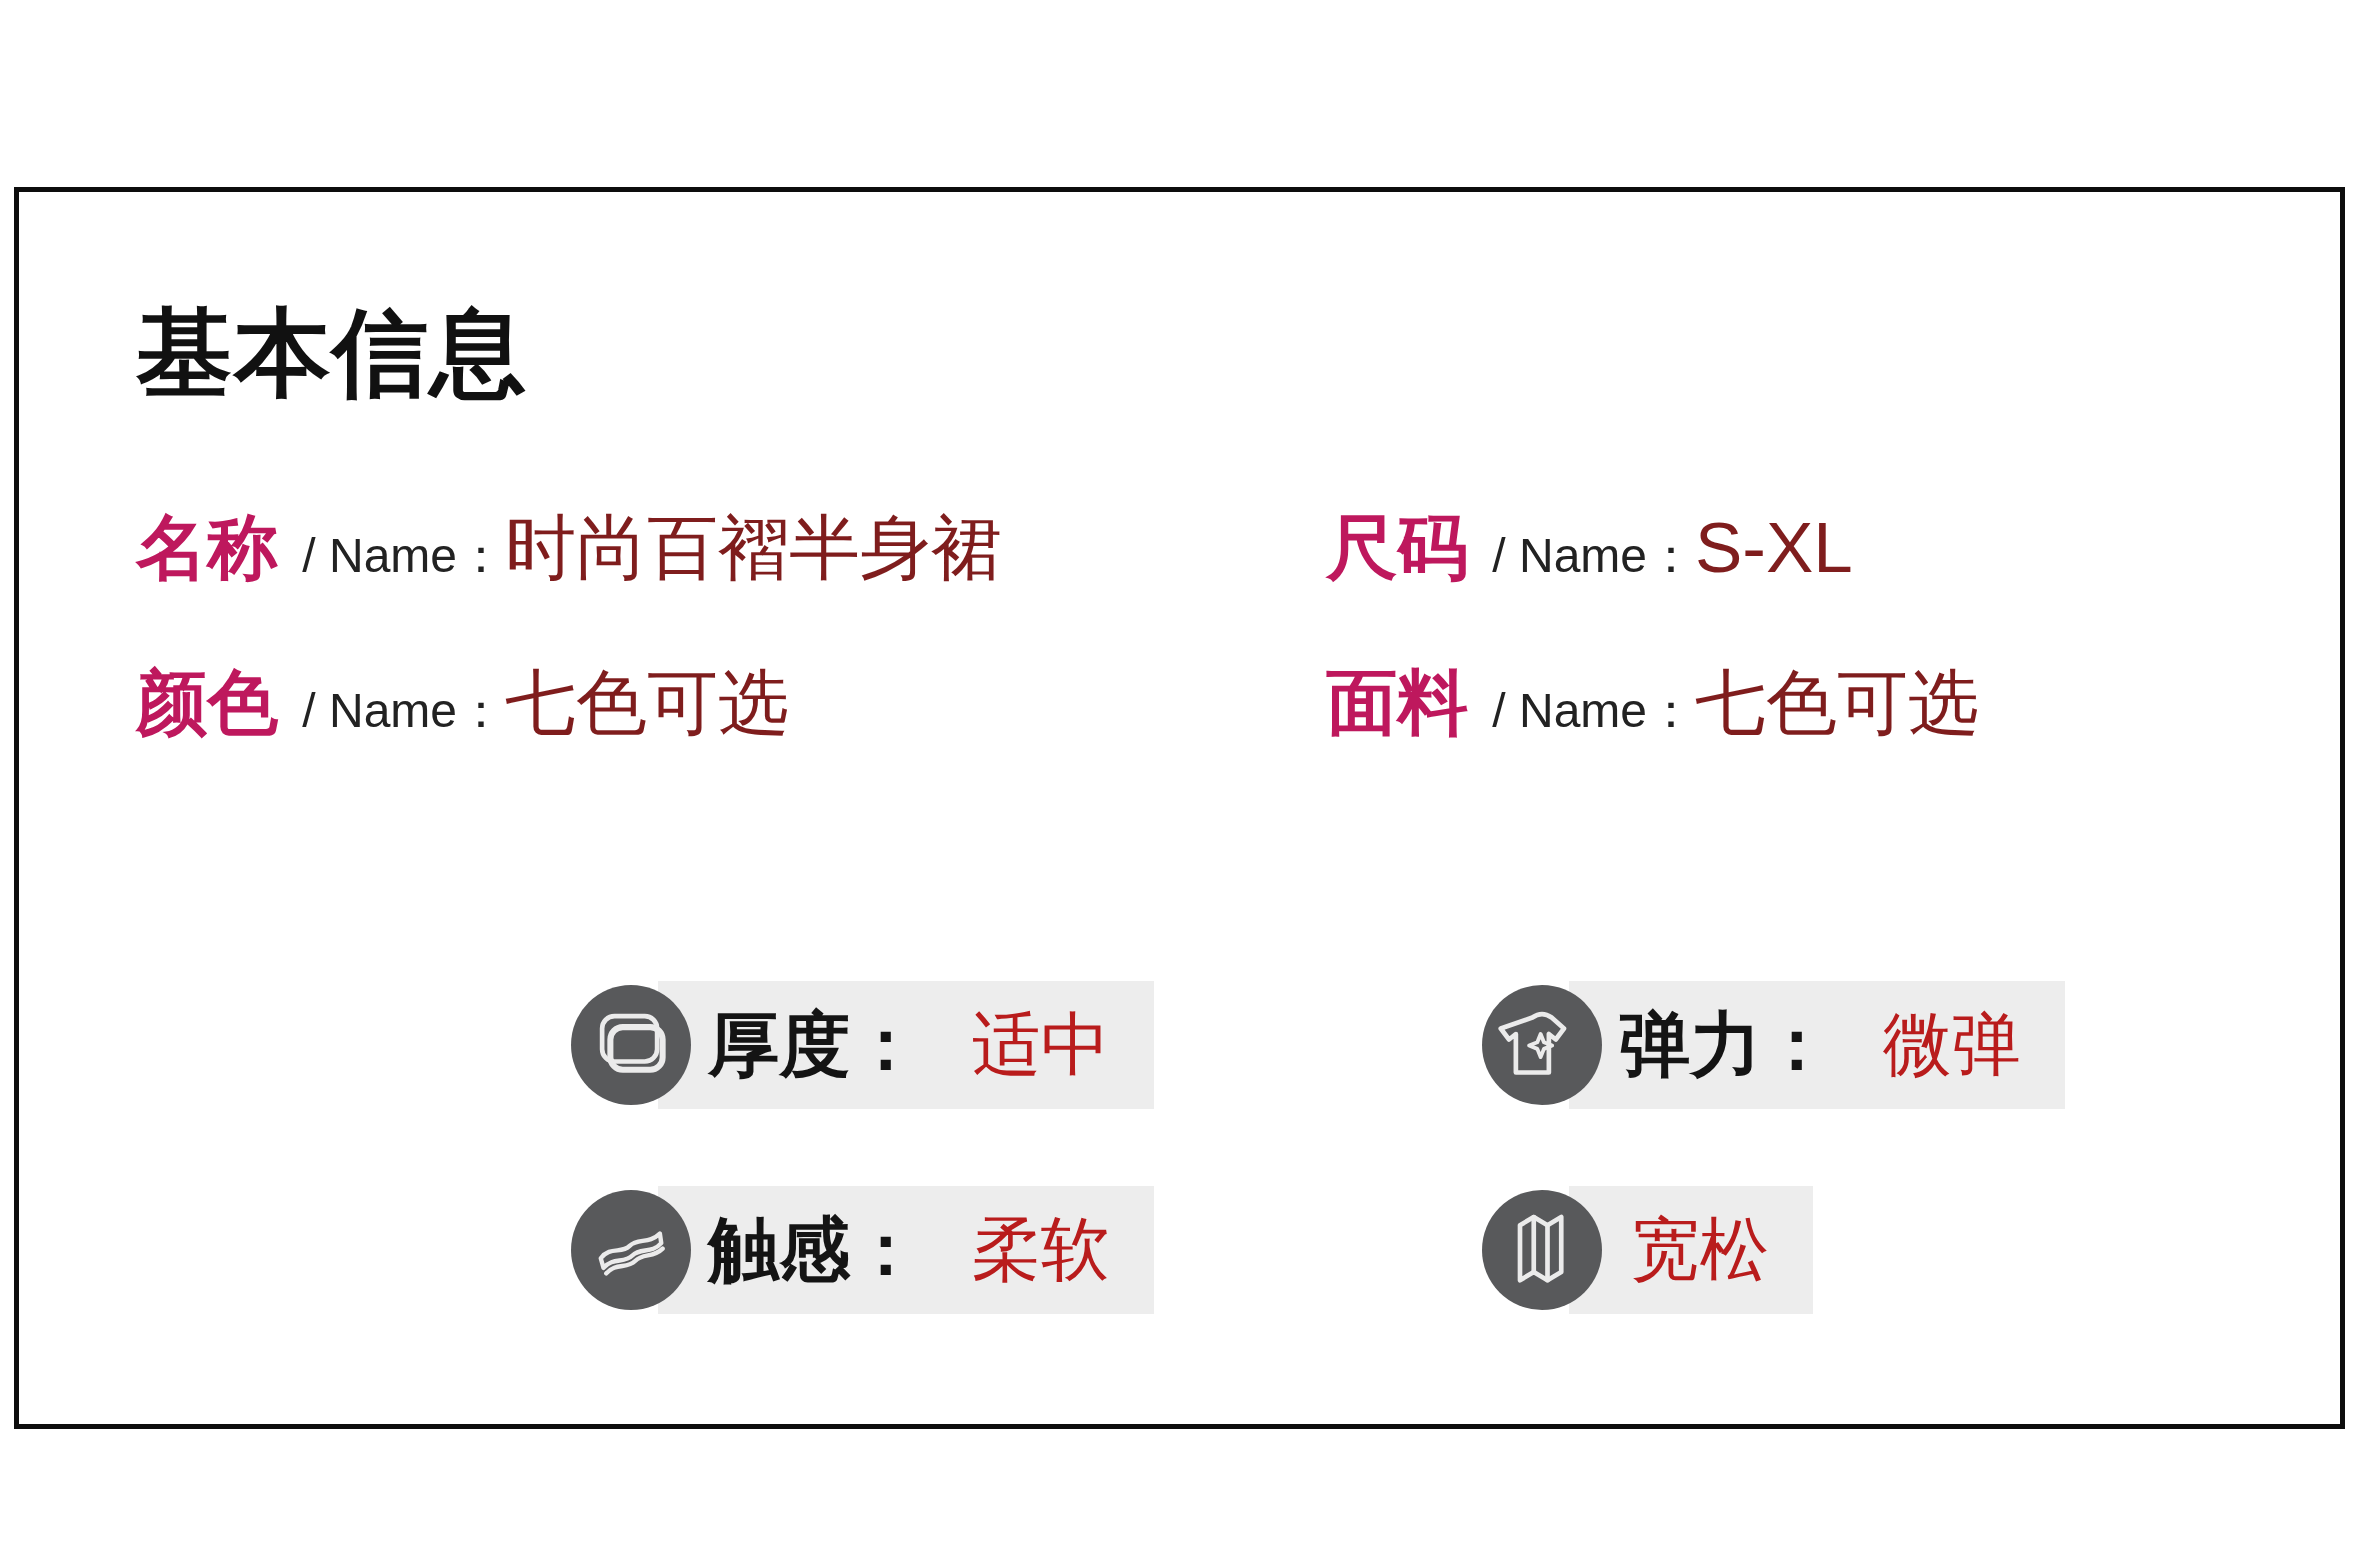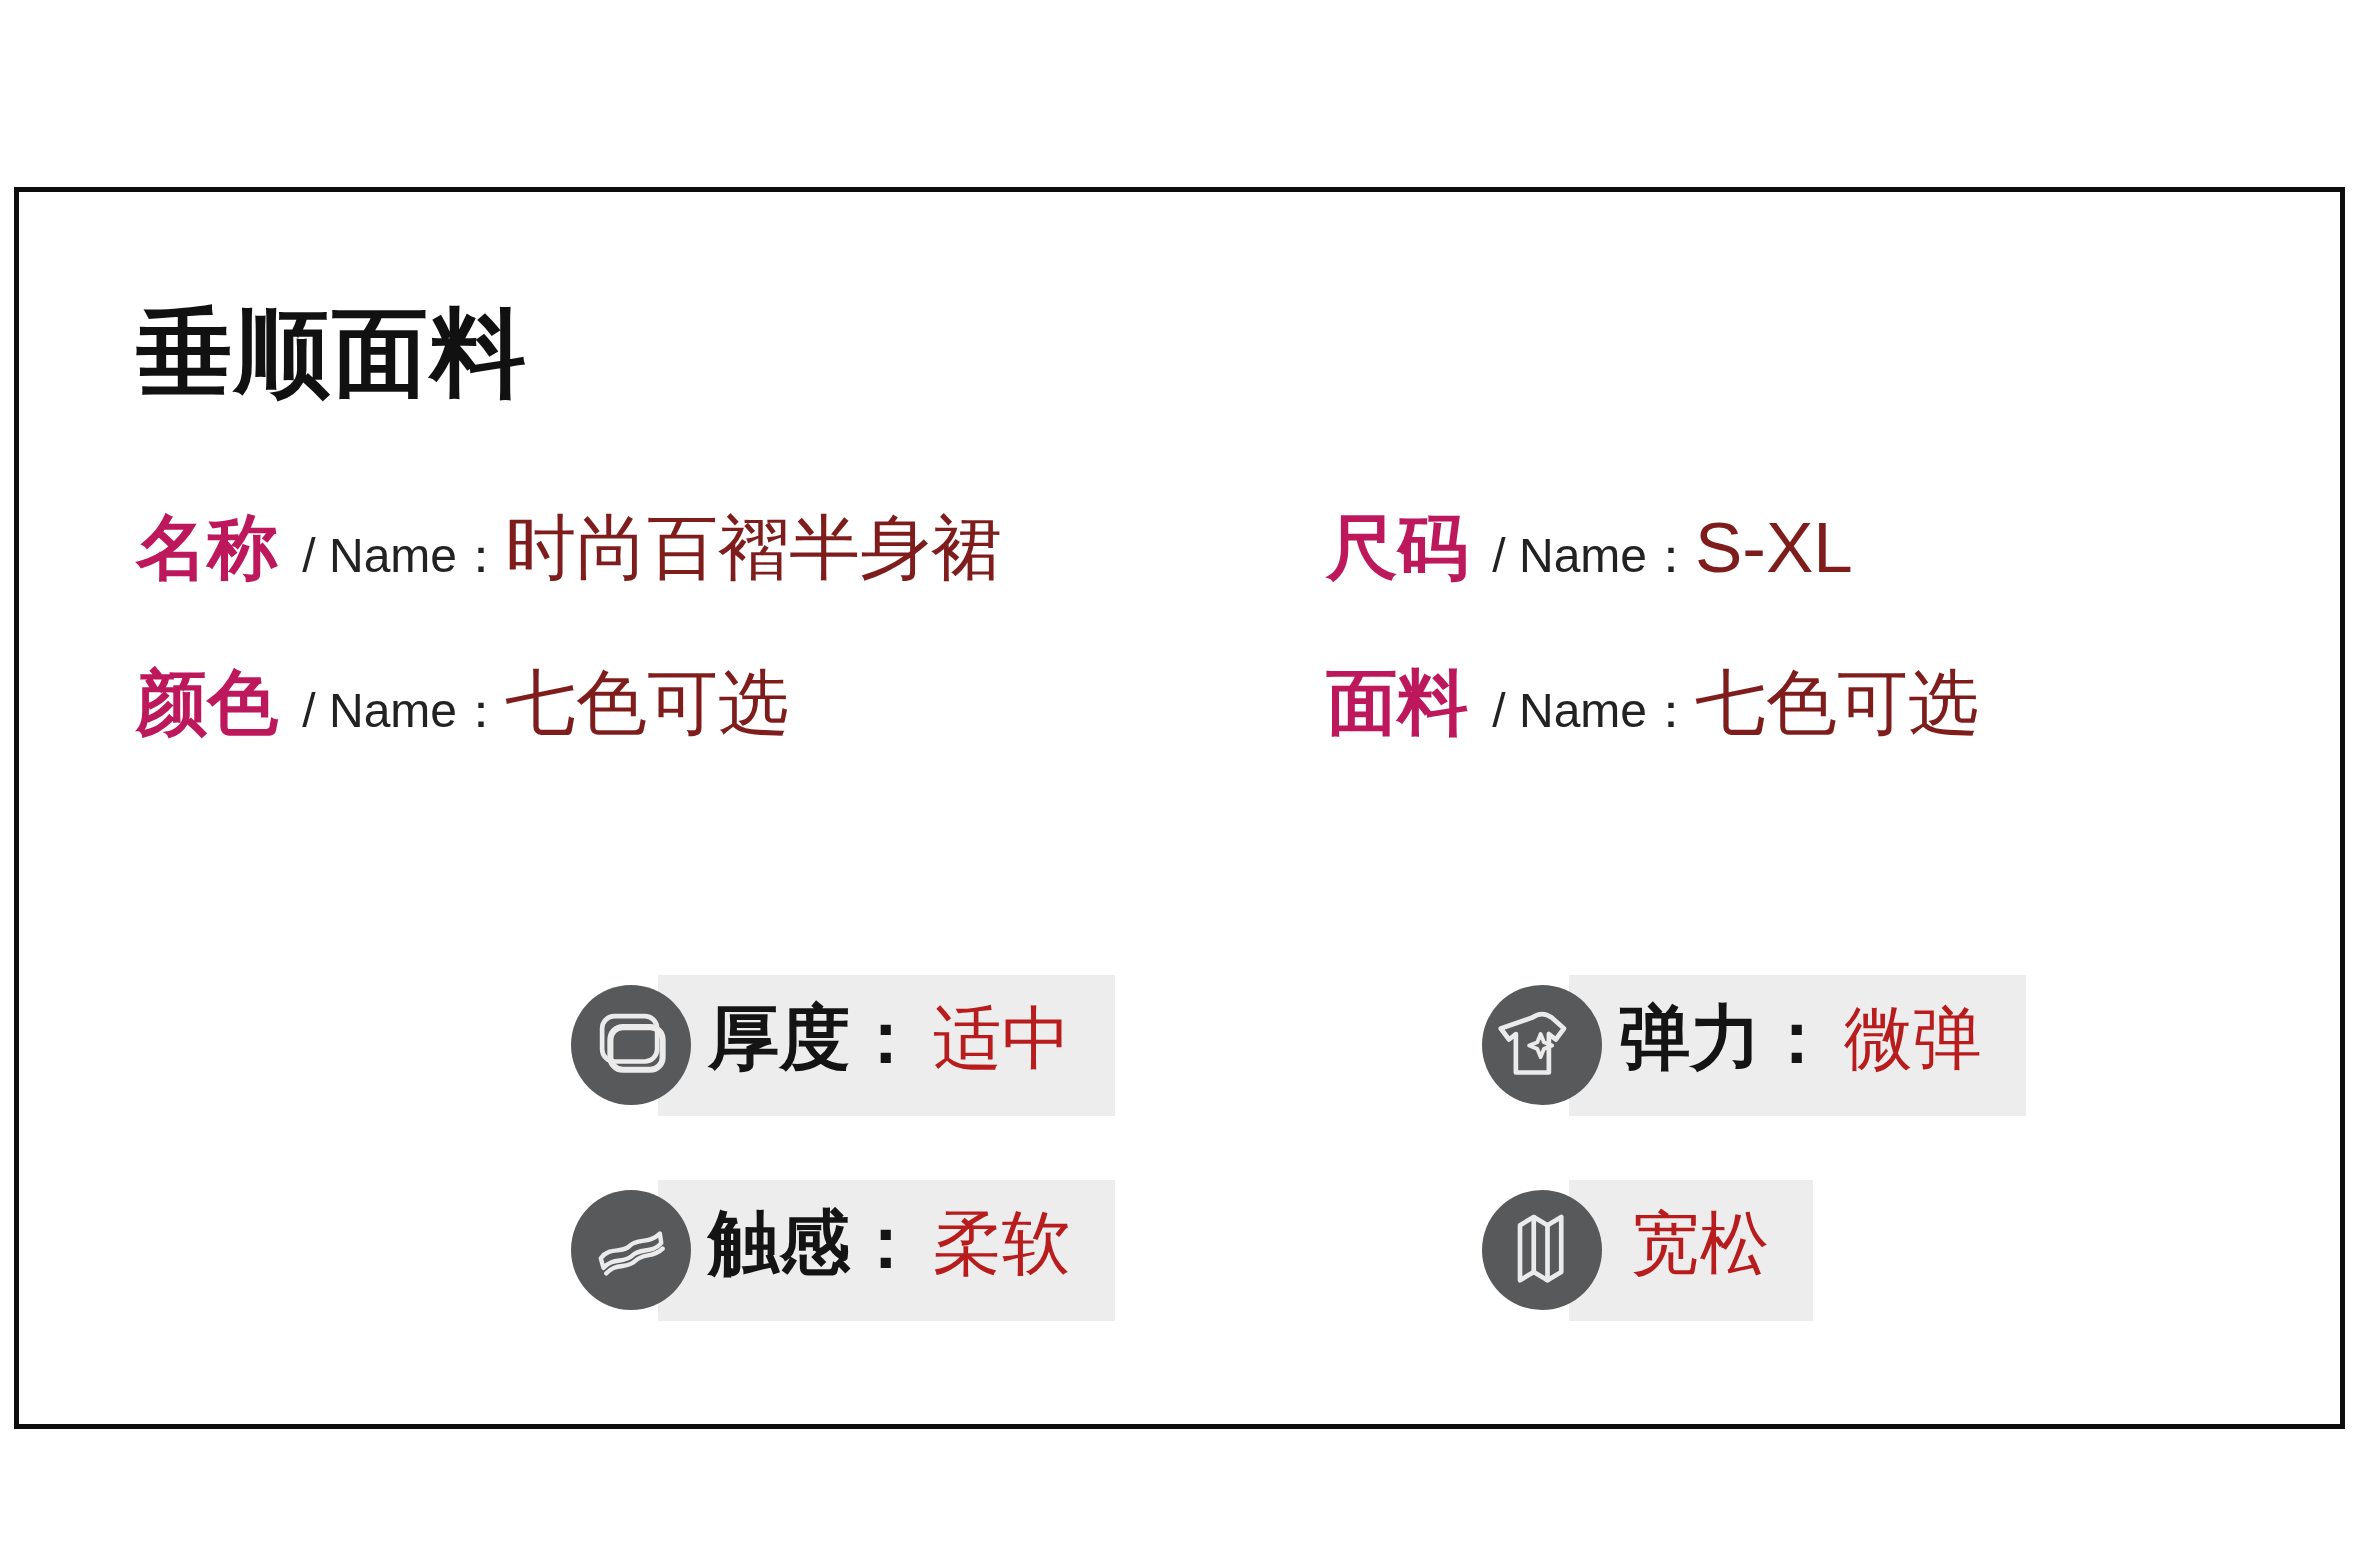--- a/index.html
+++ b/index.html
@@ -75,23 +75,24 @@
     width: 88px;
     height: 88px;
     display: block;
   }
   .badge-bg {
     margin-left: -33px;
     height: 128px;
     background: #ededed;
     display: flex;
     align-items: center;
-    padding: 0 44px 13px 50px;
+    padding: 0 44px 0 50px;
     z-index: 1;
     white-space: nowrap;
+    gap: 39px;
   }
   .badge-bg .b-label {
     font-size: 71px;
     font-weight: 700;
     color: #141414;
   }
   .badge-bg .b-value {
     font-size: 69px;
     font-weight: 400;
     color: #b91c1c;
@@ -100,21 +101,21 @@
   .b1 { left: 552px;  top: 789px; }
   .b2 { left: 1463px; top: 789px; }
   .b3 { left: 552px;  top: 994px; }
   .b4 { left: 1463px; top: 994px; }
 </style>
 </head>
 <body>
 
 <div class="card">
 
-  <div class="title">垂顺面料</div>
+  <div class="title">基本信息</div>
 
   <div class="fields">
     <div class="field">
       <span class="label">名称</span><span class="sep">/ Name：</span><span class="value">时尚百褶半身裙</span>
     </div>
     <div class="field">
       <span class="label">尺码</span><span class="sep">/ Name：</span><span class="value">S-XL</span>
     </div>
     <div class="field">
       <span class="label">颜色</span><span class="sep">/ Name：</span><span class="value">七色可选</span>

